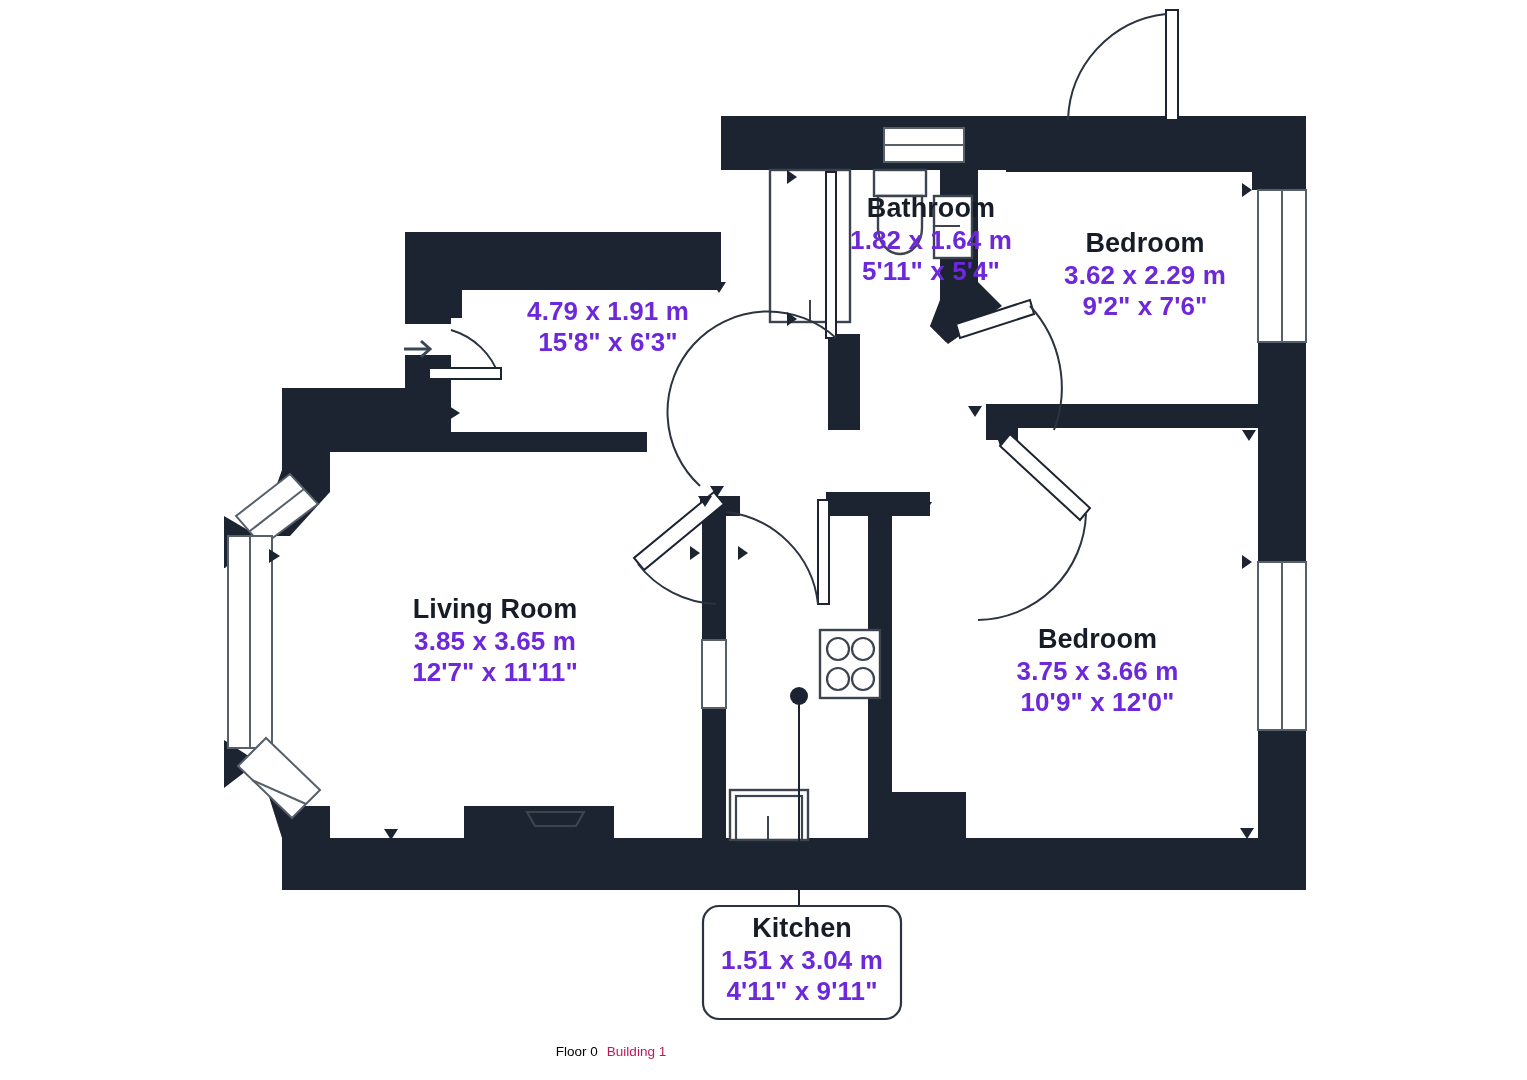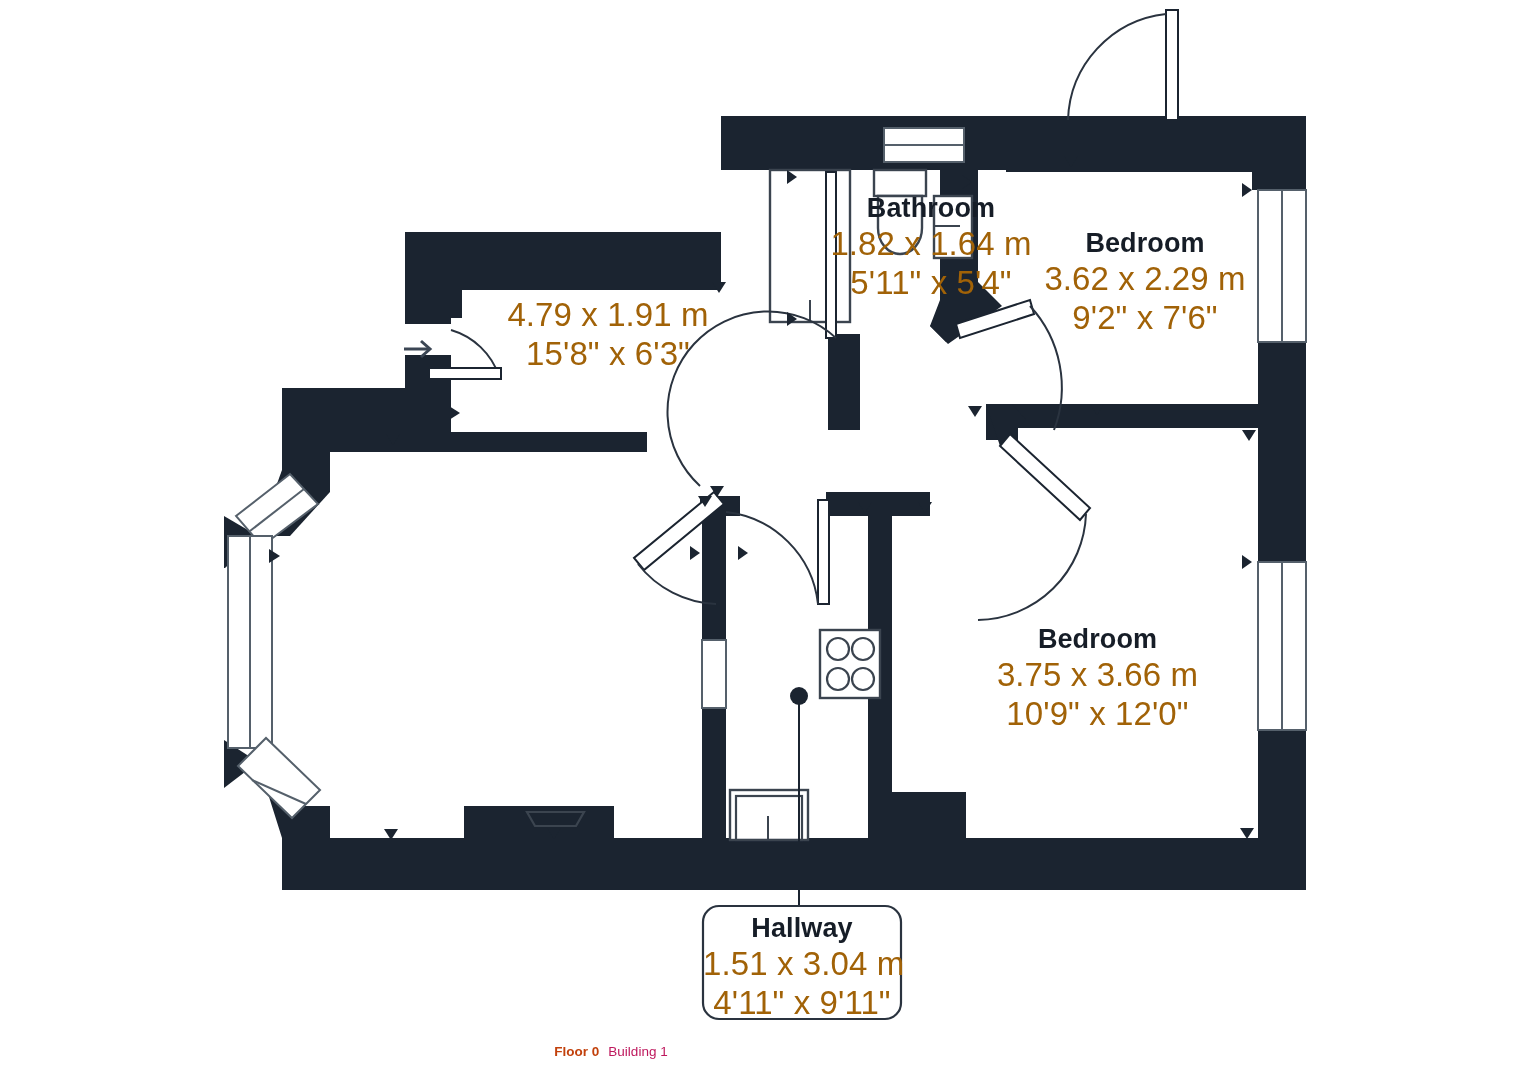--- a/index.html
+++ b/index.html
@@ -21,27 +21,27 @@
   .marker{fill:#1b2430;}
   .leader{stroke:#1b2430;stroke-width:2;fill:none;}
   .callout-box{fill:#ffffff;stroke:#2a333f;stroke-width:2.2;}
   .entry-arrow{stroke:#3b4654;stroke-width:3;fill:none;}
 
   .lbl{position:absolute;text-align:center;line-height:1.18;white-space:nowrap;}
   .lbl .rname{
     font-size:27px;font-weight:bold;color:#161d27;letter-spacing:.1px;
   }
   .lbl .rdim{
-    font-size:33px;font-weight:400;color:#a16207;letter-spacing:.1px;
+    font-size:26px;font-weight:700;color:#6d28d9;letter-spacing:.1px;
   }
   .footer{
     position:absolute;left:0;right:0;top:1044px;
     text-align:center;font-size:13.5px;
   }
-  .footer .f-floor{font-weight:bold;color:#c2410c;}
+  .footer .f-floor{font-weight:normal;color:#000000;}
   .footer .f-bldg{color:#be185d;margin-left:9px;}
 </style>
 </head>
 <body>
 
 <div id="plan-root">
 
   <svg id="floorplan" viewBox="0 0 1527 1080">
 
     <g>
@@ -246,29 +246,34 @@
     <div class="rname">Bedroom</div>
     <div class="rdim">3.62 x 2.29 m</div>
     <div class="rdim">9'2" x 7'6"</div>
   </div>
 
   <div class="lbl" style="left:478px;top:296px;width:260px;">
     <div class="rdim">4.79 x 1.91 m</div>
     <div class="rdim">15'8" x 6'3"</div>
   </div>
 
+  <div class="lbl" style="left:370px;top:594px;width:250px;">
+    <div class="rname">Living Room</div>
+    <div class="rdim">3.85 x 3.65 m</div>
+    <div class="rdim">12'7" x 11'11"</div>
+  </div>
 
   <div class="lbl" style="left:965px;top:624px;width:265px;">
     <div class="rname">Bedroom</div>
     <div class="rdim">3.75 x 3.66 m</div>
     <div class="rdim">10'9" x 12'0"</div>
   </div>
 
   <div class="lbl" style="left:703px;top:913px;width:198px;">
-    <div class="rname">Hallway</div>
+    <div class="rname">Kitchen</div>
     <div class="rdim">1.51 x 3.04 m</div>
     <div class="rdim">4'11" x 9'11"</div>
   </div>
 
   <div class="footer">
     <span class="f-floor">Floor 0</span><span class="f-bldg">Building 1</span>
   </div>
 
 </div>
 

